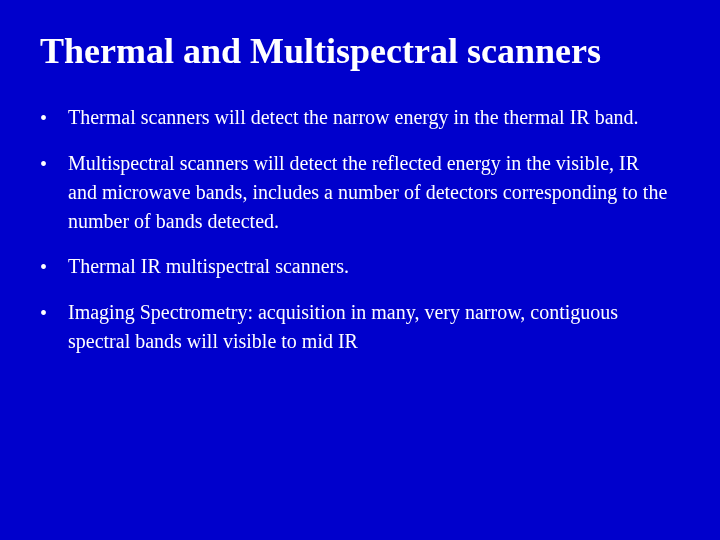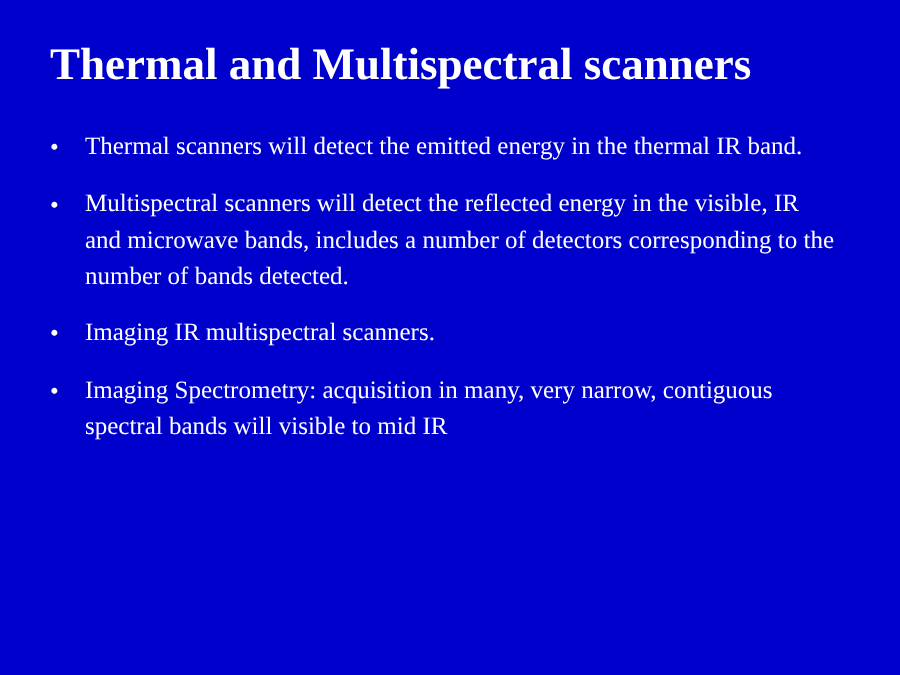--- a/index.html
+++ b/index.html
@@ -62,31 +62,31 @@
   </style>
 </head>
 <body>
 
 <div class="slide">
   <h1 class="title">Thermal and Multispectral scanners</h1>
   <div class="content">
 
     <div class="bullet-item">
       <span class="bullet-dot">•</span>
-      <span class="bullet-text">Thermal scanners will detect the emitted energy in the thermal IR band.</span>
+      <span class="bullet-text">Thermal scanners will detect the narrow energy in the thermal IR band.</span>
     </div>
 
     <div class="bullet-item">
       <span class="bullet-dot">•</span>
       <span class="bullet-text">Multispectral scanners will detect the reflected energy in the visible, IR and microwave bands, includes a number of detectors corresponding to the number of bands detected.</span>
     </div>
 
     <div class="bullet-item">
       <span class="bullet-dot">•</span>
-      <span class="bullet-text">Imaging IR multispectral scanners.</span>
+      <span class="bullet-text">Thermal IR multispectral scanners.</span>
     </div>
 
     <div class="bullet-item">
       <span class="bullet-dot">•</span>
       <span class="bullet-text">Imaging Spectrometry: acquisition in many, very narrow, contiguous spectral bands will visible to mid IR</span>
     </div>
 
   </div>
 </div>
 

